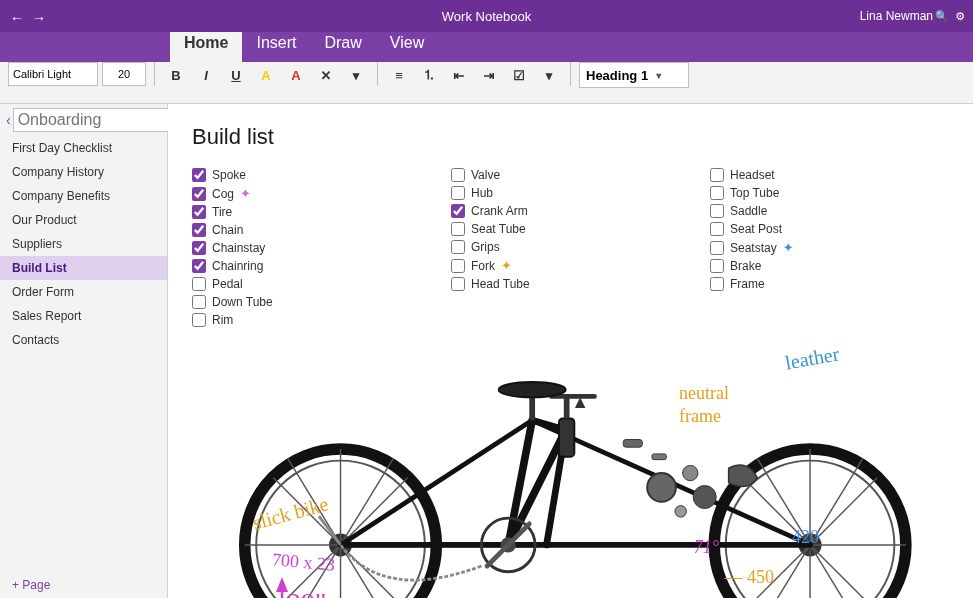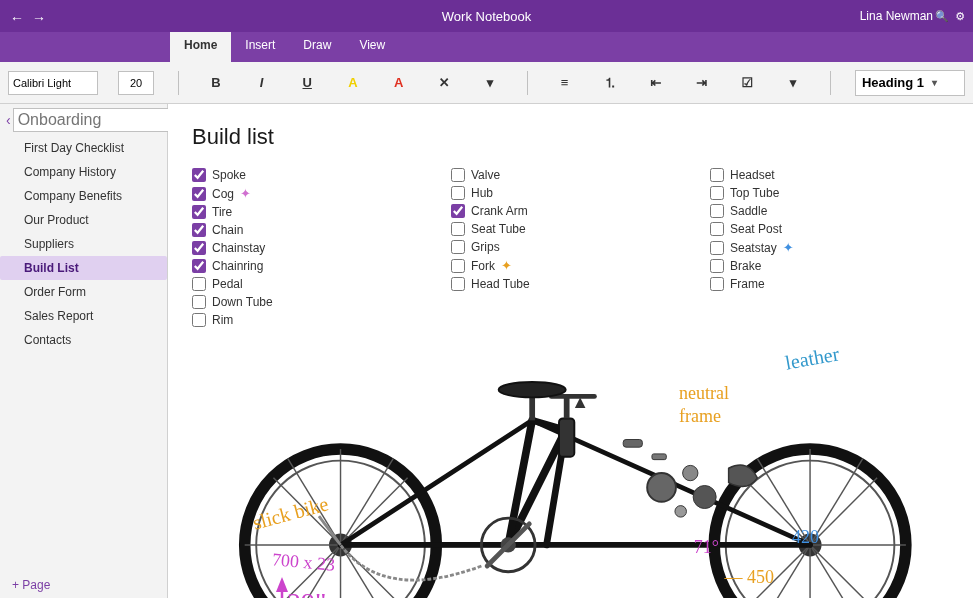--- a/index.html
+++ b/index.html
@@ -40,51 +40,50 @@
     
     .ribbon-tabs {
       height: 30px;
       background: #7b3fa5;
       display: flex;
       align-items: flex-end;
       padding-left: 170px;
     }
     .ribbon-tab {
       padding: 10px 14px;
-      font-size: 12px;
+      font-size: 16px;
       color: white;
       cursor: pointer;
       border-radius: 3px 3px 0 0;
     }
     .ribbon-tab.active {
       background: #f3f3f3;
       color: #333;
       font-weight: 600;
     }
 
     
     .toolbar {
       height: 42px;
       background: #f3f3f3;
       border-bottom: 1px solid #d0d0d0;
       display: flex;
-      align-items: center;
       padding: 0 8px;
-      gap: 20px;
+      gap: 4px;
     }
     .font-name {
       width: 90px;
       border: 1px solid #c0c0c0;
       height: 24px;
       font-size: 11px;
       padding: 0 4px;
       background: white;
     }
     .font-size {
-      width: 36px;
+      width: 44px;
       border: 1px solid #c0c0c0;
       height: 24px;
       font-size: 11px;
       padding: 0 8px;
       background: white;
       text-align: center;
     }
     .toolbar-sep {
       width: 1px;
       height: 24px;
@@ -148,21 +147,21 @@
       font-size: 16px;
       padding: 0 4px;
       background: white;
     }
     .sidebar-search-icon {
       color: #555;
       font-size: 13px;
       cursor: pointer;
     }
     .sidebar-item {
-      padding: 5px 24px;
+      padding: 5px 12px;
       font-size: 12px;
       color: #333;
       cursor: pointer;
       border-radius: 2px;
     }
     .sidebar-item.active { background: #e0d0f0; color: #4a1a7a; font-weight: 600; }
     .sidebar-add {
       padding: 6px 12px;
       font-size: 12px;
       color: #7b3fa5;
@@ -505,21 +504,21 @@
       
       <div style="position:absolute; top:165px; left:60px; font-family:'Brush Script MT',cursive; color:#e8a020; font-size:20px; transform:rotate(-15deg); pointer-events:none;">slick bike</div>
 
       
       <div style="position:absolute; top:215px; left:80px; font-family:'Brush Script MT',cursive; color:#cc44cc; font-size:18px; transform:rotate(5deg); pointer-events:none;">700 x 23</div>
 
       
       <div style="position:absolute; top:250px; left:95px; font-family:'Brush Script MT',cursive; color:#cc44cc; font-size:28px; pointer-events:none;">29"</div>
 
       
-      <div style="position:absolute; top:200px; right:230px; font-family:'Brush Script MT',cursive; color:#cc44cc; font-size:18px; pointer-events:none;">71°</div>
+      <div style="position:absolute; top:200px; right:230px; font-family:'Brush Script MT',cursive; color:#cc44cc; font-size:18px; pointer-events:none;font-style:italic;">71°</div>
 
       
       <div style="position:absolute; top:230px; right:175px; font-family:'Brush Script MT',cursive; color:#e8a020; font-size:18px; pointer-events:none;">— 450</div>
 
       
       <div style="position:absolute; top:190px; right:130px; font-family:'Brush Script MT',cursive; color:#4090e0; font-size:18px; pointer-events:none;">420</div>
 
       
       
 

